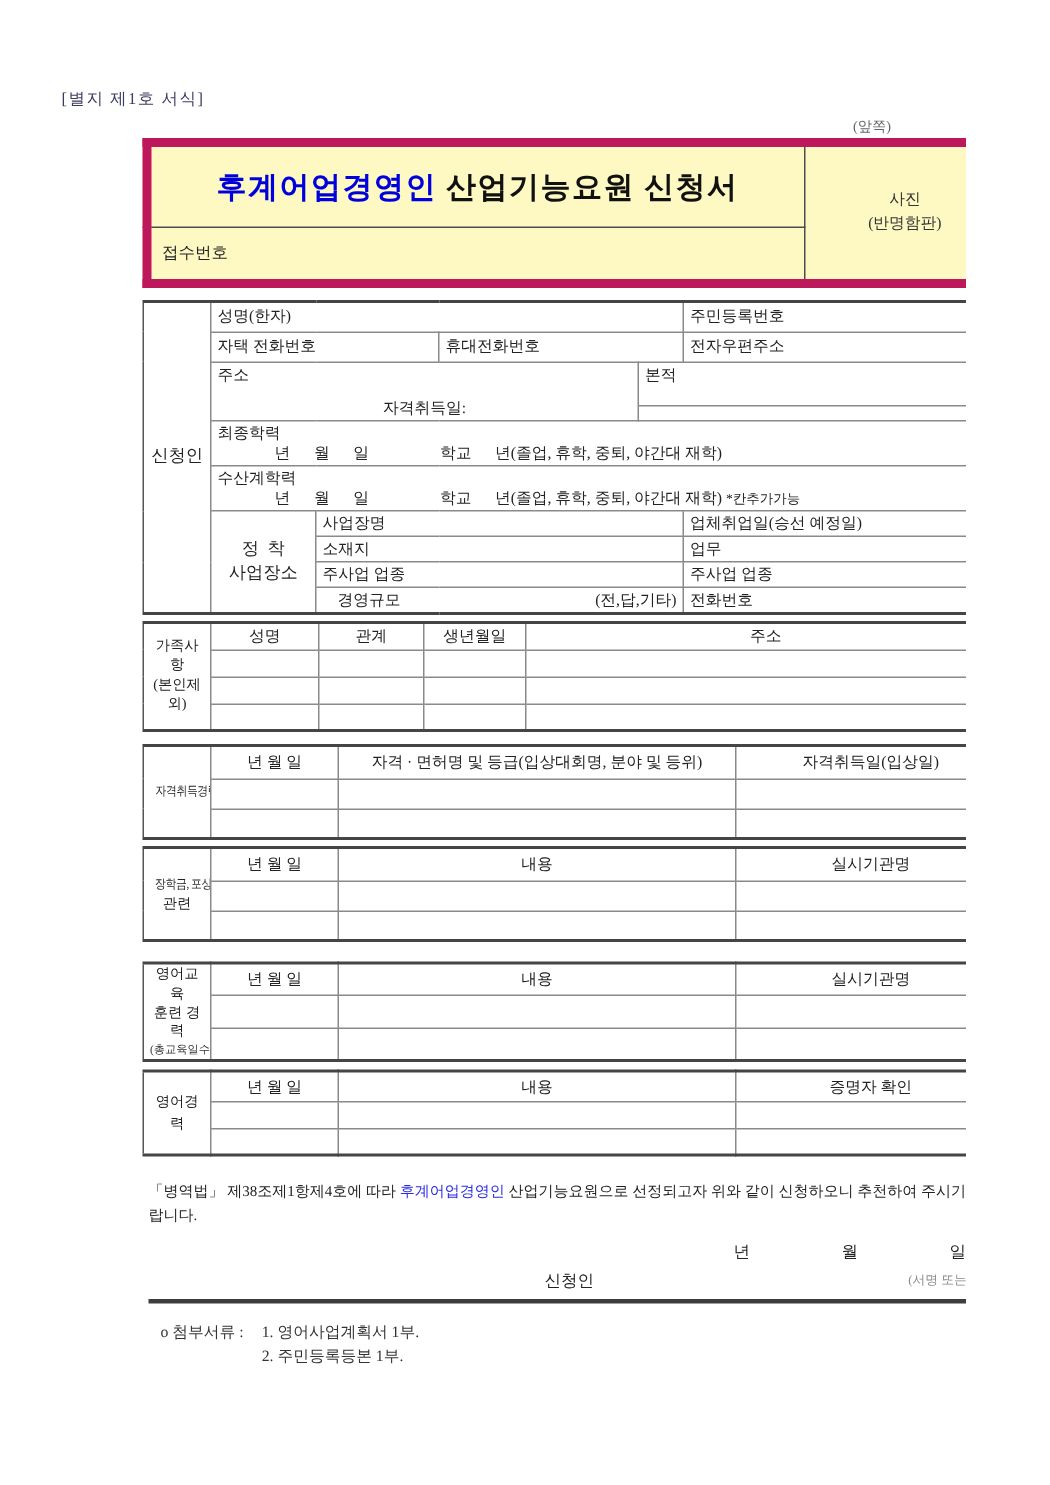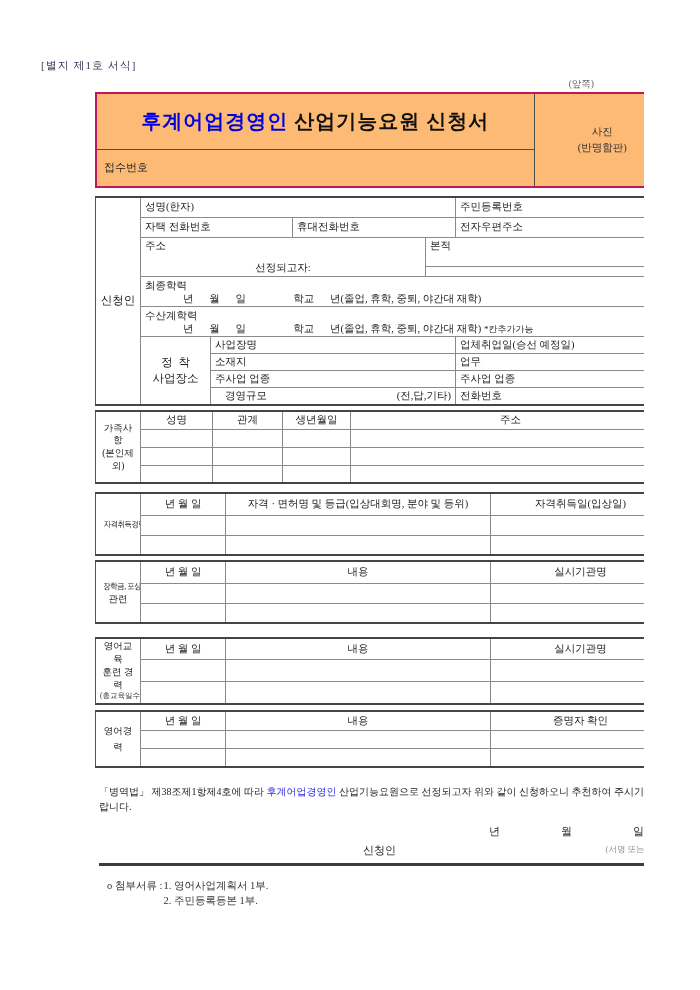--- a/index.html
+++ b/index.html
@@ -20,21 +20,21 @@
     position: absolute; right: 50px; top: 78px;
     font-size: 9.5px; color: #666;
   }
   .content { position: absolute; left: 95px; top: 92px; width: 575px; }
 
   table { border-collapse: collapse; table-layout: fixed; width: 575px; }
   td { font-size: 10.5px; color: #222; padding: 1px 4px; overflow: hidden; vertical-align: middle; }
   .pre { white-space: pre; }
 
   
-  .tbl-header { background: #fdba74; border: 2px solid #be185d; margin-bottom: 8px; }
+  .tbl-header { background: #fef9c3; border: 6px solid #be185d; margin-bottom: 8px; }
   .tbl-header td { border: 1px solid #4d4d4d; }
   .title-cell { height: 56px; text-align: center; font-size: 20px; font-weight: bold; color: #111; letter-spacing: 1px; }
   .title-blue { color: #0000dd; }
   .photo-cell { text-align: center; font-size: 10.5px; color: #333; line-height: 1.5; }
   .receipt-cell { height: 38px; font-size: 11px; padding-left: 7px; }
 
   
   .tbl { border: 1px solid #555; border-top: 2px solid #454545; border-bottom: 2px solid #454545; }
   .tbl td { border: 1px solid #8a8a8a; }
   .tbl td.outer-l { border-left: 1px solid #555; }
@@ -58,21 +58,21 @@
   .decl { margin-top: 16px; padding: 0 4px; }
   .decl-text { font-size: 10px; line-height: 1.55; color: #222; }
   .decl-blue { color: #2a2ae0; }
   .date-row { display: flex; justify-content: space-between; width: 155px; margin-left: 390px; margin-top: 9px; font-size: 11px; }
   .sig-row { display: flex; align-items: center; margin-top: 4px; font-size: 11px; }
   .sig-row .applicant { margin-left: 264px; }
   .sig-row .note { margin-left: auto; margin-right: 8px; font-size: 8.5px; color: #8a8a8a; }
   .recipient { margin-top: 6px; font-size: 14px; letter-spacing: 5px; color: #222; }
   .rule { border-bottom: 3px solid #3d3d3d; margin-top: 5px; }
   .attachments { display: flex; margin-top: 12px; font-size: 10.5px; color: #333; line-height: 1.5; padding-left: 8px; }
-  .attachments .prefix { margin-right: 1px; }
+  .attachments .prefix { margin-right: 12px; }
 </style>
 </head>
 <body>
 
 <div class="page">
 
   <div class="form-note">[별지 제1호 서식]</div>
   <div class="side-note">(앞쪽)</div>
 
   <div class="content">
@@ -114,21 +114,21 @@
         <td class="outer-r">주민등록번호</td>
       </tr>
       <tr style="height:20px">
         <td colspan="2">자택 전화번호</td>
         <td colspan="2">휴대전화번호</td>
         <td class="outer-r">전자우편주소</td>
       </tr>
       <tr style="height:34px">
         <td colspan="3" class="addr-cell">
           <div>주소</div>
-          <div class="postal">선정되고자:</div>
+          <div class="postal">자격취득일:</div>
         </td>
         <td colspan="2" class="origin-cell outer-r">
           <div>본적</div>
           <div class="inner-line"></div>
         </td>
       </tr>
       <tr style="height:28px">
         <td colspan="5" class="edu-cell outer-r">
           <div>최종학력</div>
           <div class="detail pre">년      월      일                  학교      년(졸업, 휴학, 중퇴, 야간대 재학)</div>

